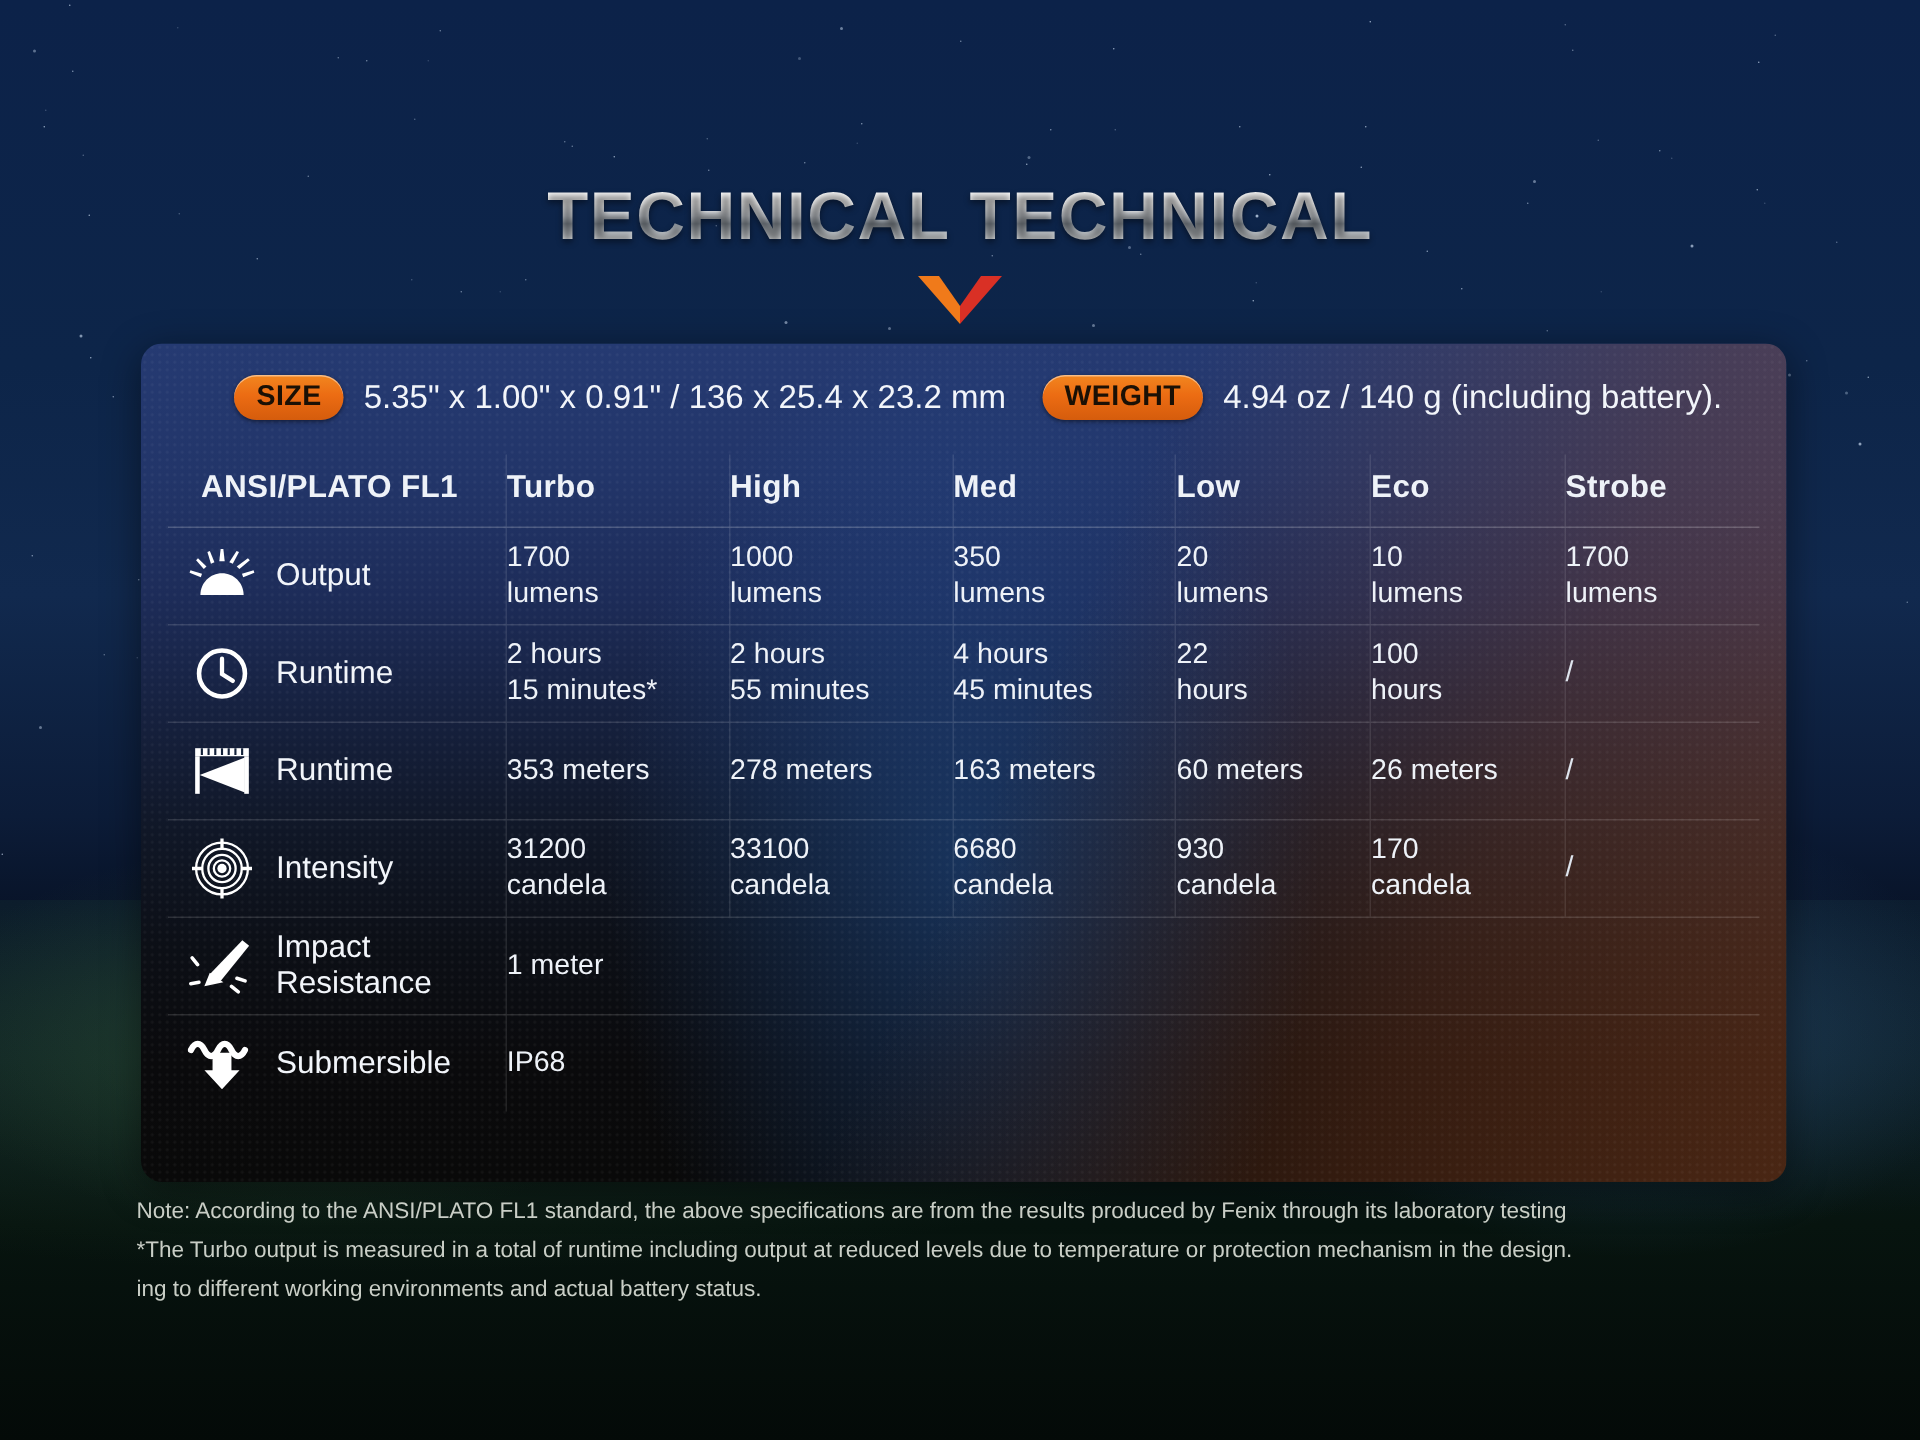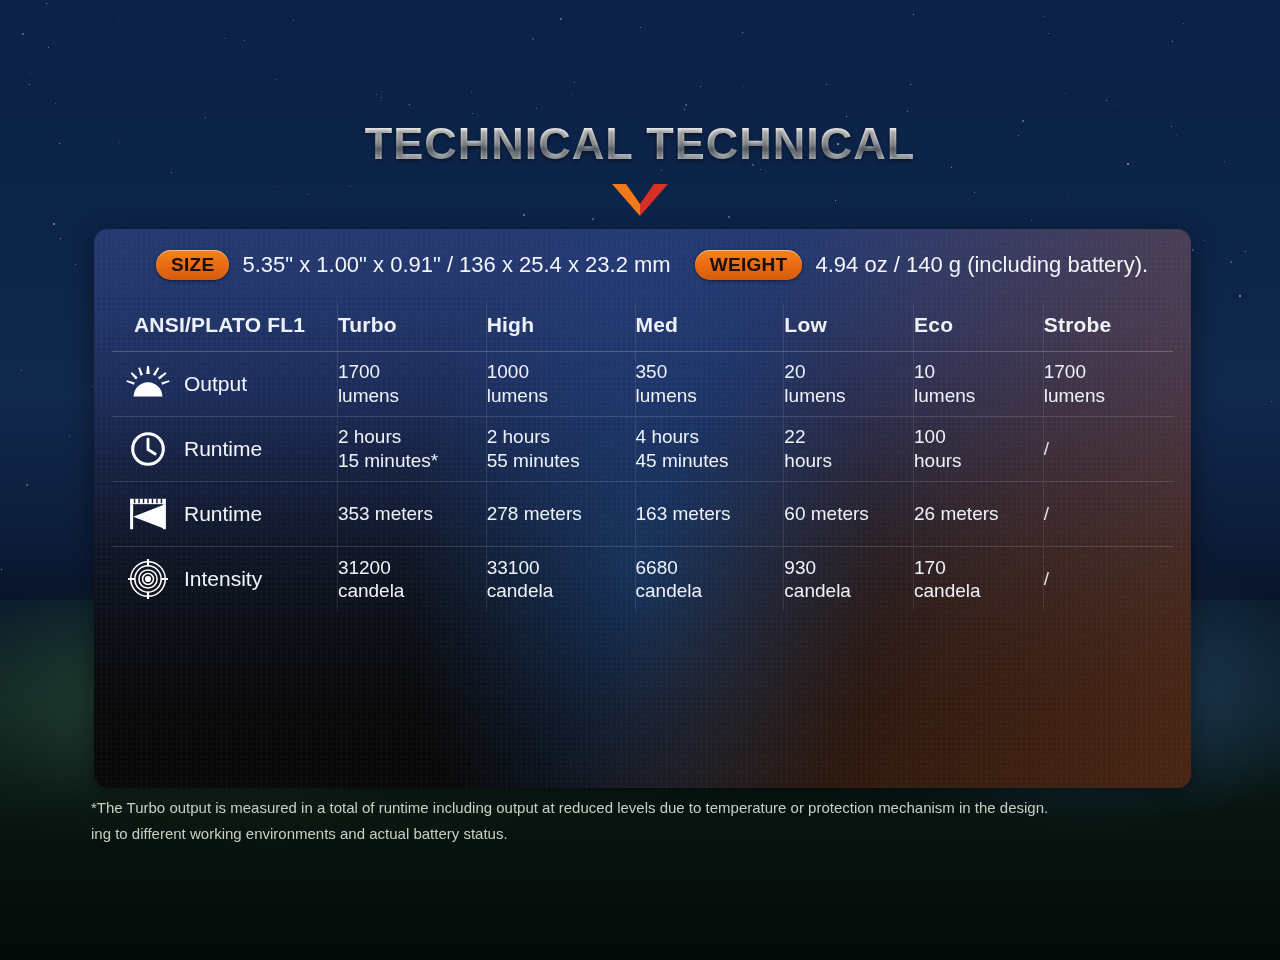--- a/index.html
+++ b/index.html
@@ -437,21 +437,53 @@
                 <span class="rl-text">Intensity</span>
               </div>
             </td>
             <td class="cell-val"><span>31200</span><br><span>candela</span></td>
             <td class="cell-val"><span>33100</span><br><span>candela</span></td>
             <td class="cell-val"><span>6680</span><br><span>candela</span></td>
             <td class="cell-val"><span>930</span><br><span>candela</span></td>
             <td class="cell-val"><span>170</span><br><span>candela</span></td>
             <td class="cell-val"><span class="dash">/</span></td>
           </tr>
+          <tr>
+            <td class="rowlabel">
+              <div class="rl-inner">
+                <span class="rl-icon">
+                  <svg viewBox="0 0 48 42" width="44" height="38">
+                    <path d="M39 2l5 4-21 26-8-5z" fill="#fff"></path>
+                    <path d="M15 26l10 7-14 3z" fill="#fff"></path>
+                    <g stroke="#fff" stroke-width="2.6" stroke-linecap="round">
+                      <path d="M6 20l-4-5M7 33l-6 1M31 36l5 4M35 30l6 2"></path>
+                    </g>
+                  </svg>
+                </span>
+                <span class="rl-text"><span>Impact</span><br><span>Resistance</span></span>
+              </div>
+            </td>
+            <td colspan="6" class="span-cell">1 meter</td>
+          </tr>
+          <tr>
+            <td class="rowlabel">
+              <div class="rl-inner">
+                <span class="rl-icon">
+                  <svg viewBox="0 0 50 40" width="46" height="36">
+                    <path d="M2 10c3-6 7-6 10 0s7 6 10 0 7-6 10 0 7 6 10 0" fill="none" stroke="#fff" stroke-width="4.6" stroke-linecap="round" stroke-linejoin="round"></path>
+                    <polygon points="18,12 32,12 32,25 38,25 25,39 12,25 18,25" fill="#fff"></polygon>
+                  </svg>
+                </span>
+                <span class="rl-text">Submersible</span>
+              </div>
+            </td>
+            <td colspan="6" class="span-cell">IP68</td>
+          </tr>
         </tbody>
     </table>
   </div>
 </div>
 
 <div class="note">
+  <p>Note: According to the ANSI/PLATO FL1 standard, the above specifications are from the results produced by Fenix through its laboratory testing</p>
   <p>*The Turbo output is measured in a total of runtime including output at reduced levels due to temperature or protection mechanism in the design.</p>
   <p>ing to different working environments and actual battery status.</p>
 </div>
 
 </body></html>

